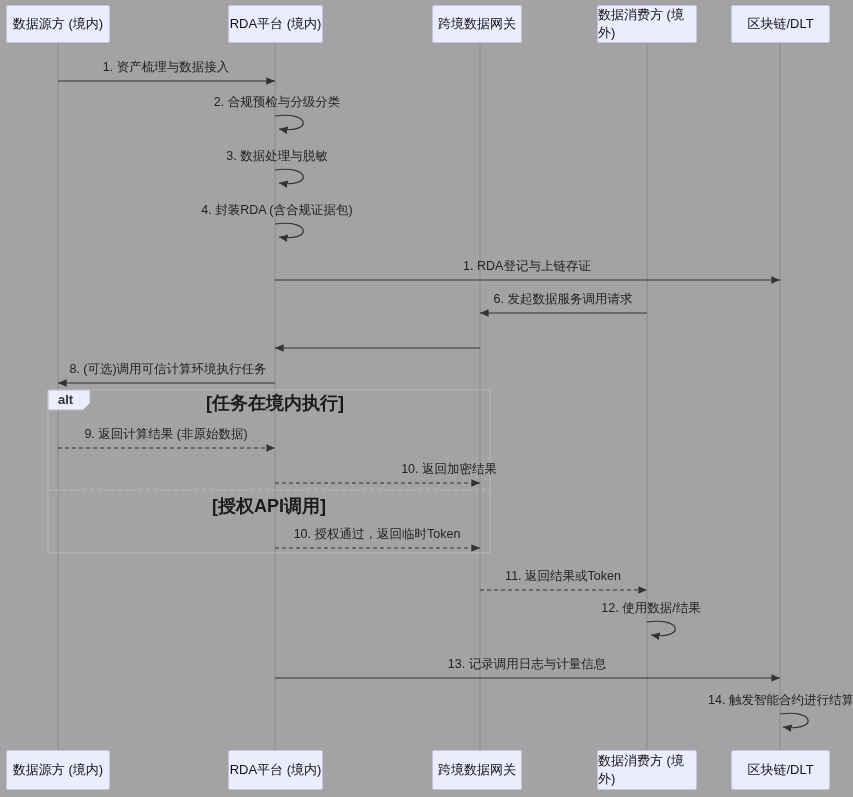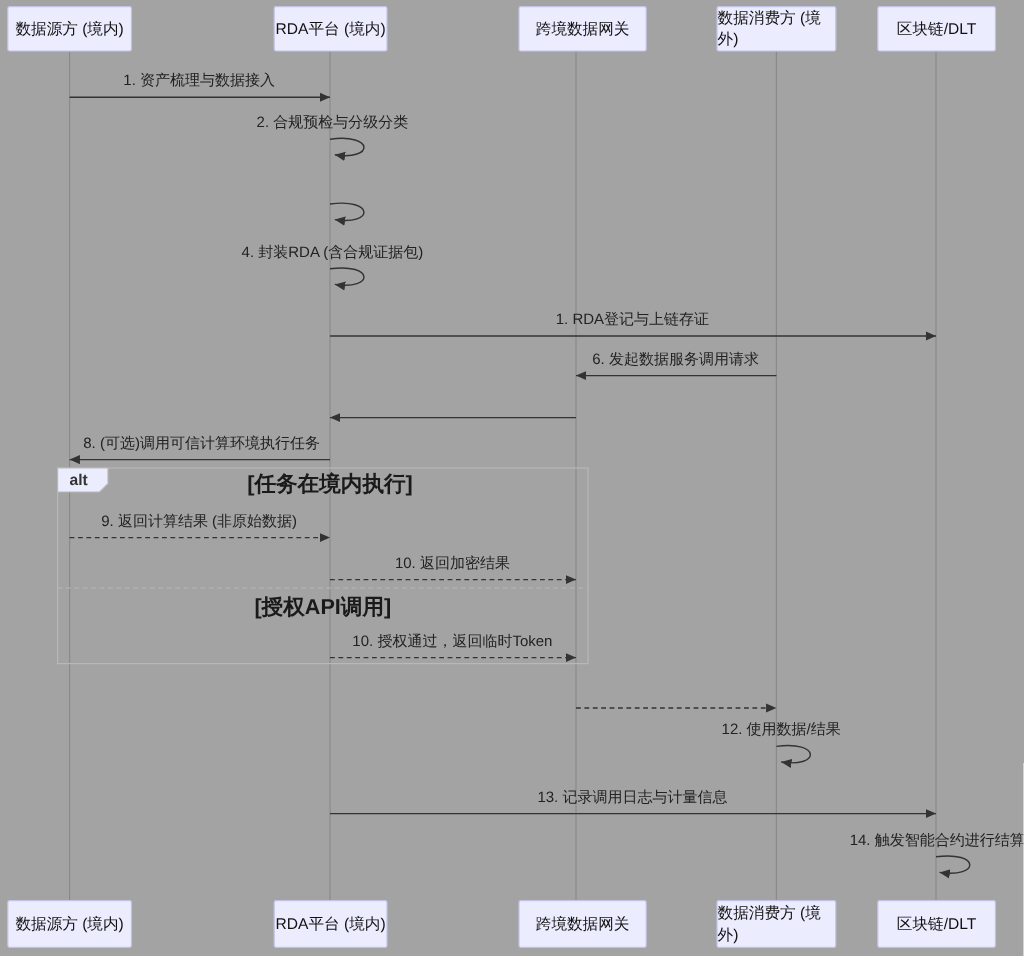--- a/index.html
+++ b/index.html
@@ -14,21 +14,21 @@
     font-size:13px;color:#111;box-sizing:border-box;
   }
   .actor.bottom{height:40px;}
   .msg{
     position:absolute;width:240px;text-align:center;font-size:12.5px;color:#222;
     line-height:15px;white-space:nowrap;
   }
   .cond{position:absolute;width:240px;text-align:center;font-size:18px;font-weight:bold;color:#1a1a1a;white-space:nowrap;}
   .alt-kw{position:absolute;font-size:13px;font-weight:bold;color:#333;}
   
-  .p0{left:6px;width:104px;}  .p1{left:228px;width:95px;}  .p2{left:432px;width:107px;}
+  .p0{left:6px;width:104px;}  .p1{left:228px;width:95px;}  .p2{left:432px;width:90px;}
   .p3{left:597px;width:100px;} .p4{left:731px;width:99px;}
   .rowtop{top:5px;} .rowbot{top:750px;}
 </style>
 </head>
 <body>
 
 <div class="canvas">
 
   <svg class="layer" width="853" height="797">
     <defs>
@@ -93,27 +93,29 @@
     </div>
   <div class="actor bottom rowbot p3">
       <span>数据消费方 (境外)</span>
     </div>
   <div class="actor bottom rowbot p4">
       <span>区块链/DLT</span>
     </div>
 
   <div class="msg" style="left:46px;top:60px;">1. 资产梳理与数据接入</div>
   <div class="msg" style="left:157px;top:95px;">2. 合规预检与分级分类</div>
+  <div class="msg" style="left:157px;top:149px;">3. 数据处理与脱敏</div>
   <div class="msg" style="left:157px;top:203px;">4. 封装RDA (含合规证据包)</div>
   <div class="msg" style="left:407px;top:259px;">1. RDA登记与上链存证</div>
   <div class="msg" style="left:443px;top:292px;">6. 发起数据服务调用请求</div>
   <div class="msg" style="left:48px;top:362px;">8. (可选)调用可信计算环境执行任务</div>
   <div class="msg" style="left:46px;top:427px;">9. 返回计算结果 (非原始数据)</div>
-  <div class="msg" style="left:257px;top:462px;">10. 返回加密结果</div>
+  <div class="msg" style="left:257px;top:462px;text-align:right;">10. 返回加密结果</div>
   <div class="msg" style="left:257px;top:527px;">10. 授权通过，返回临时Token</div>
+  <div class="msg" style="left:443px;top:569px;">11. 返回结果或Token</div>
   <div class="msg" style="left:531px;top:601px;">12. 使用数据/结果</div>
   <div class="msg" style="left:407px;top:657px;">13. 记录调用日志与计量信息</div>
   <div class="msg" style="left:661px;top:693px;">14. 触发智能合约进行结算</div>
 
   <div class="alt-kw" style="left:58px;top:392px;">alt</div>
   <div class="cond" style="left:155px;top:391px;">[任务在境内执行]</div>
   <div class="cond" style="left:149px;top:494px;">[授权API调用]</div>
 
 </div>
 

